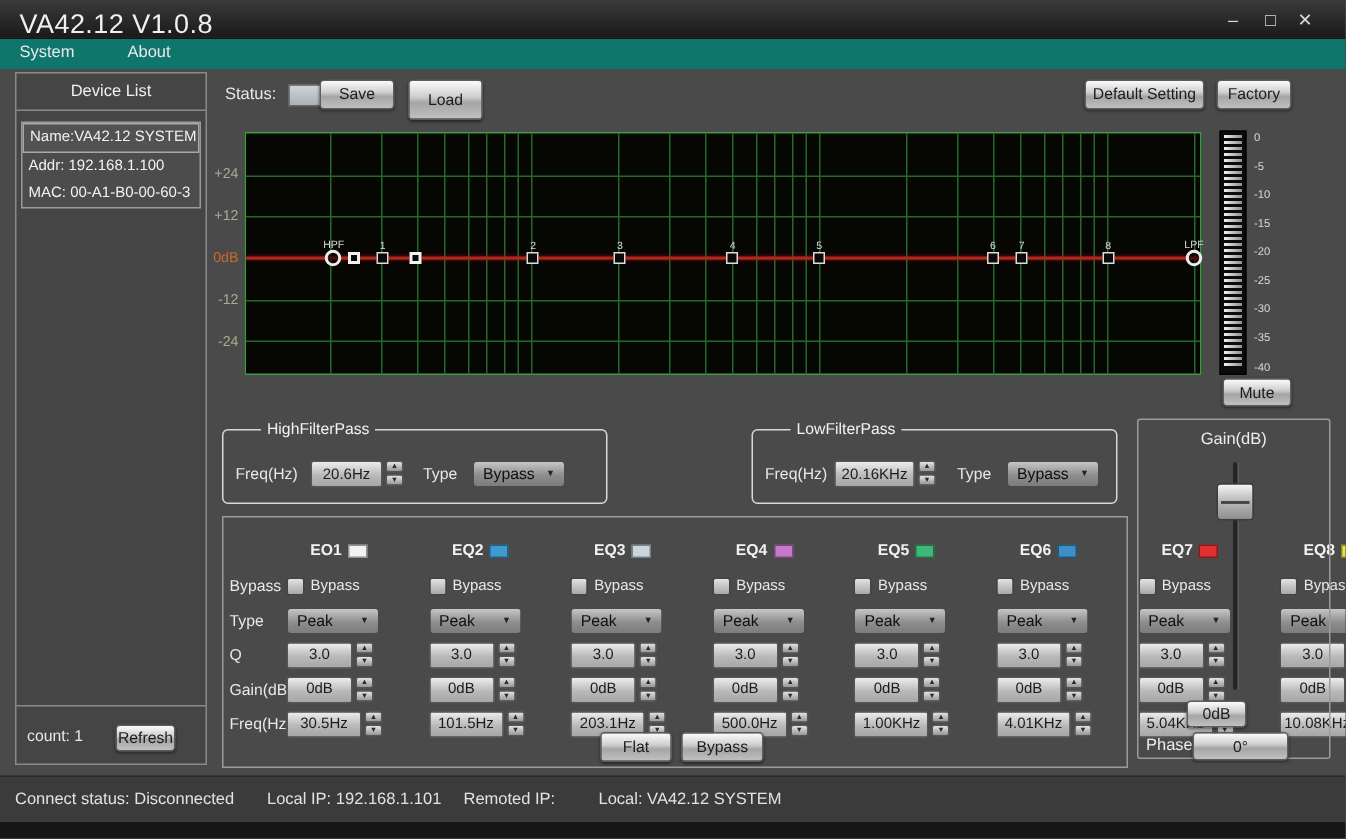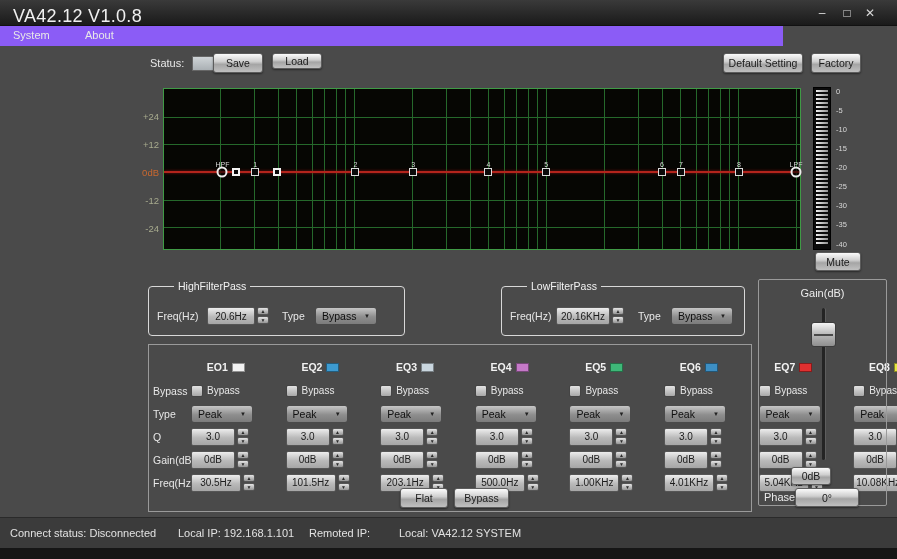--- a/index.html
+++ b/index.html
@@ -9,21 +9,21 @@
 
   
   .titlebar { position:absolute; left:0; top:0; width:897px; height:26px;
     background:linear-gradient(#3a3a3a,#1a1a1a); border-bottom:1px solid #111; }
   .title { position:absolute; left:13px; top:6px; font-size:18px; color:#f0f0f0; letter-spacing:.3px; }
   .winctl { position:absolute; top:5px; width:16px; height:16px; color:#d8d8d8; font-size:12px;
     display:flex; align-items:center; justify-content:center; cursor:default; }
   .winctl-min { left:814px; } .winctl-max { left:839px; } .winctl-close { left:862px; }
 
   
-  .menubar { position:absolute; left:0; top:26px; width:783px; height:20px; background:#8b5cf6; }
+  .menubar { position:absolute; left:0; top:26px; width:897px; height:20px; background:#0f766e; }
   .menu-item { position:absolute; top:3px; font-size:11px; color:#e8e8e8; }
   .menu-system { left:13px; } .menu-about { left:85px; }
 
   
   .sidebar { position:absolute; left:10px; top:48px; width:128px; height:462px;
     background:#454545; border:1px solid #8a8a8a; }
   .side-header { position:absolute; left:0; top:0; width:100%; height:25px; border-bottom:1px solid #8a8a8a;
     display:flex; align-items:center; justify-content:center; font-size:11px; color:#f0f0f0; }
   .device-box { position:absolute; left:3px; top:32px; width:120px; height:58px; border:1px solid #9a9a9a; background:#4c4c4c; }
   .device-box div { font-size:10px; color:#f2f2f2; line-height:18px; padding-left:4px; white-space:nowrap; overflow:hidden; }
@@ -31,21 +31,21 @@
   .side-sep { position:absolute; left:0px; bottom:38px; width:100%; border-top:1px solid #8a8a8a; }
   .count-label { position:absolute; left:7px; bottom:12px; font-size:10.5px; color:#e8e8e8; }
   .btn-refresh { left:66px; bottom:8px; width:40px; height:18px; position:absolute; }
 
   
   .btn { display:flex; align-items:center; justify-content:center;
     background:linear-gradient(#fbfbfb,#cfcfcf 42%,#a5a5a5 58%,#c0c0c0);
     border:1px solid #5c5c5c; border-radius:3px; color:#1c1c1c; font-size:10.5px;
     box-shadow:0 1px 2px rgba(0,0,0,.45); cursor:default; }
   .btn-save { position:absolute; left:213px; top:53px; width:50px; height:20px; }
-  .btn-load { position:absolute; left:272px; top:53px; width:50px; height:16px; }
+  .btn-load { position:absolute; left:272px; top:53px; width:50px; height:27px; }
   .btn-default { position:absolute; left:723px; top:53px; width:80px; height:20px; }
   .btn-factory { position:absolute; left:811px; top:53px; width:50px; height:20px; }
   .btn-mute { position:absolute; left:815px; top:252px; width:46px; height:19px; }
 
   .status-label { position:absolute; left:150px; top:57px; font-size:11px; color:#e8e8e8; }
   .status-box { position:absolute; left:192px; top:56px; width:26px; height:15px;
     background:linear-gradient(#cfd4d7,#aab0b4); border:1px solid #666; }
 
   
   .plot { position:absolute; left:163px; top:88px; width:638px; height:162px;
@@ -149,20 +149,31 @@
     <span class="winctl winctl-min">–</span>
     <span class="winctl winctl-max">□</span>
     <span class="winctl winctl-close">✕</span>
   </div>
 
   <div class="menubar">
     <span class="menu-item menu-system">System</span>
     <span class="menu-item menu-about">About</span>
   </div>
 
+  <div class="sidebar">
+    <div class="side-header">Device List</div>
+    <div class="device-box">
+      <div class="device-name-row">Name:VA42.12 SYSTEM</div>
+      <div>Addr:  192.168.1.100</div>
+      <div>MAC:  00-A1-B0-00-60-3</div>
+    </div>
+    <div class="side-sep"></div>
+    <span class="count-label">count:  1</span>
+    <div class="btn btn-refresh">Refresh</div>
+  </div>
 
   <span class="status-label">Status:</span>
   <div class="status-box"></div>
   <div class="btn btn-save">Save</div>
   <div class="btn btn-load">Load</div>
   <div class="btn btn-default">Default Setting</div>
   <div class="btn btn-factory">Factory</div>
 
   <div class="y-axis">
       <div class="ytick" style="top: 17.34%; color: rgb(168, 171, 142);">+24</div>

